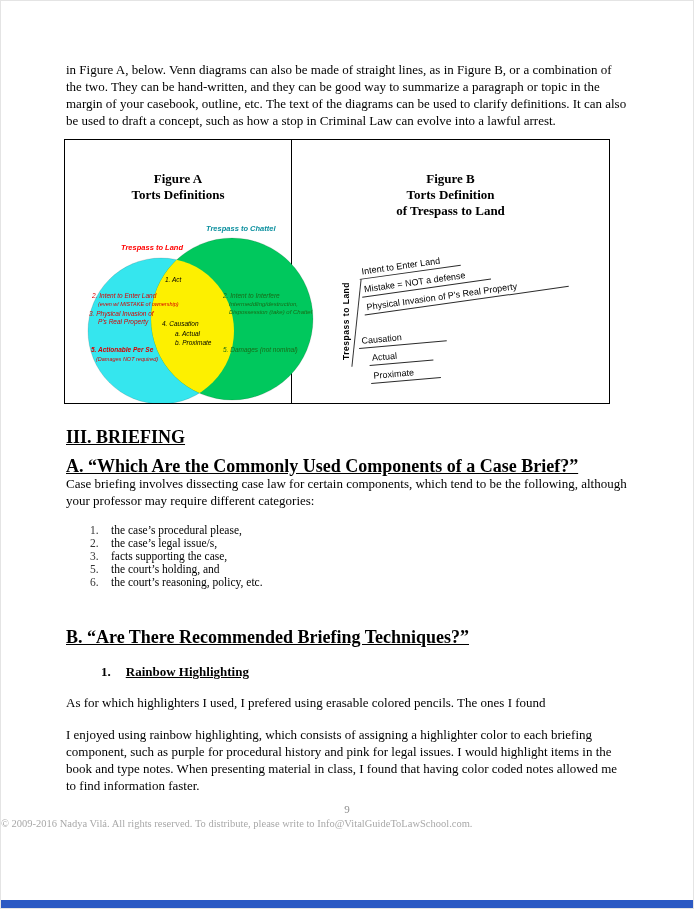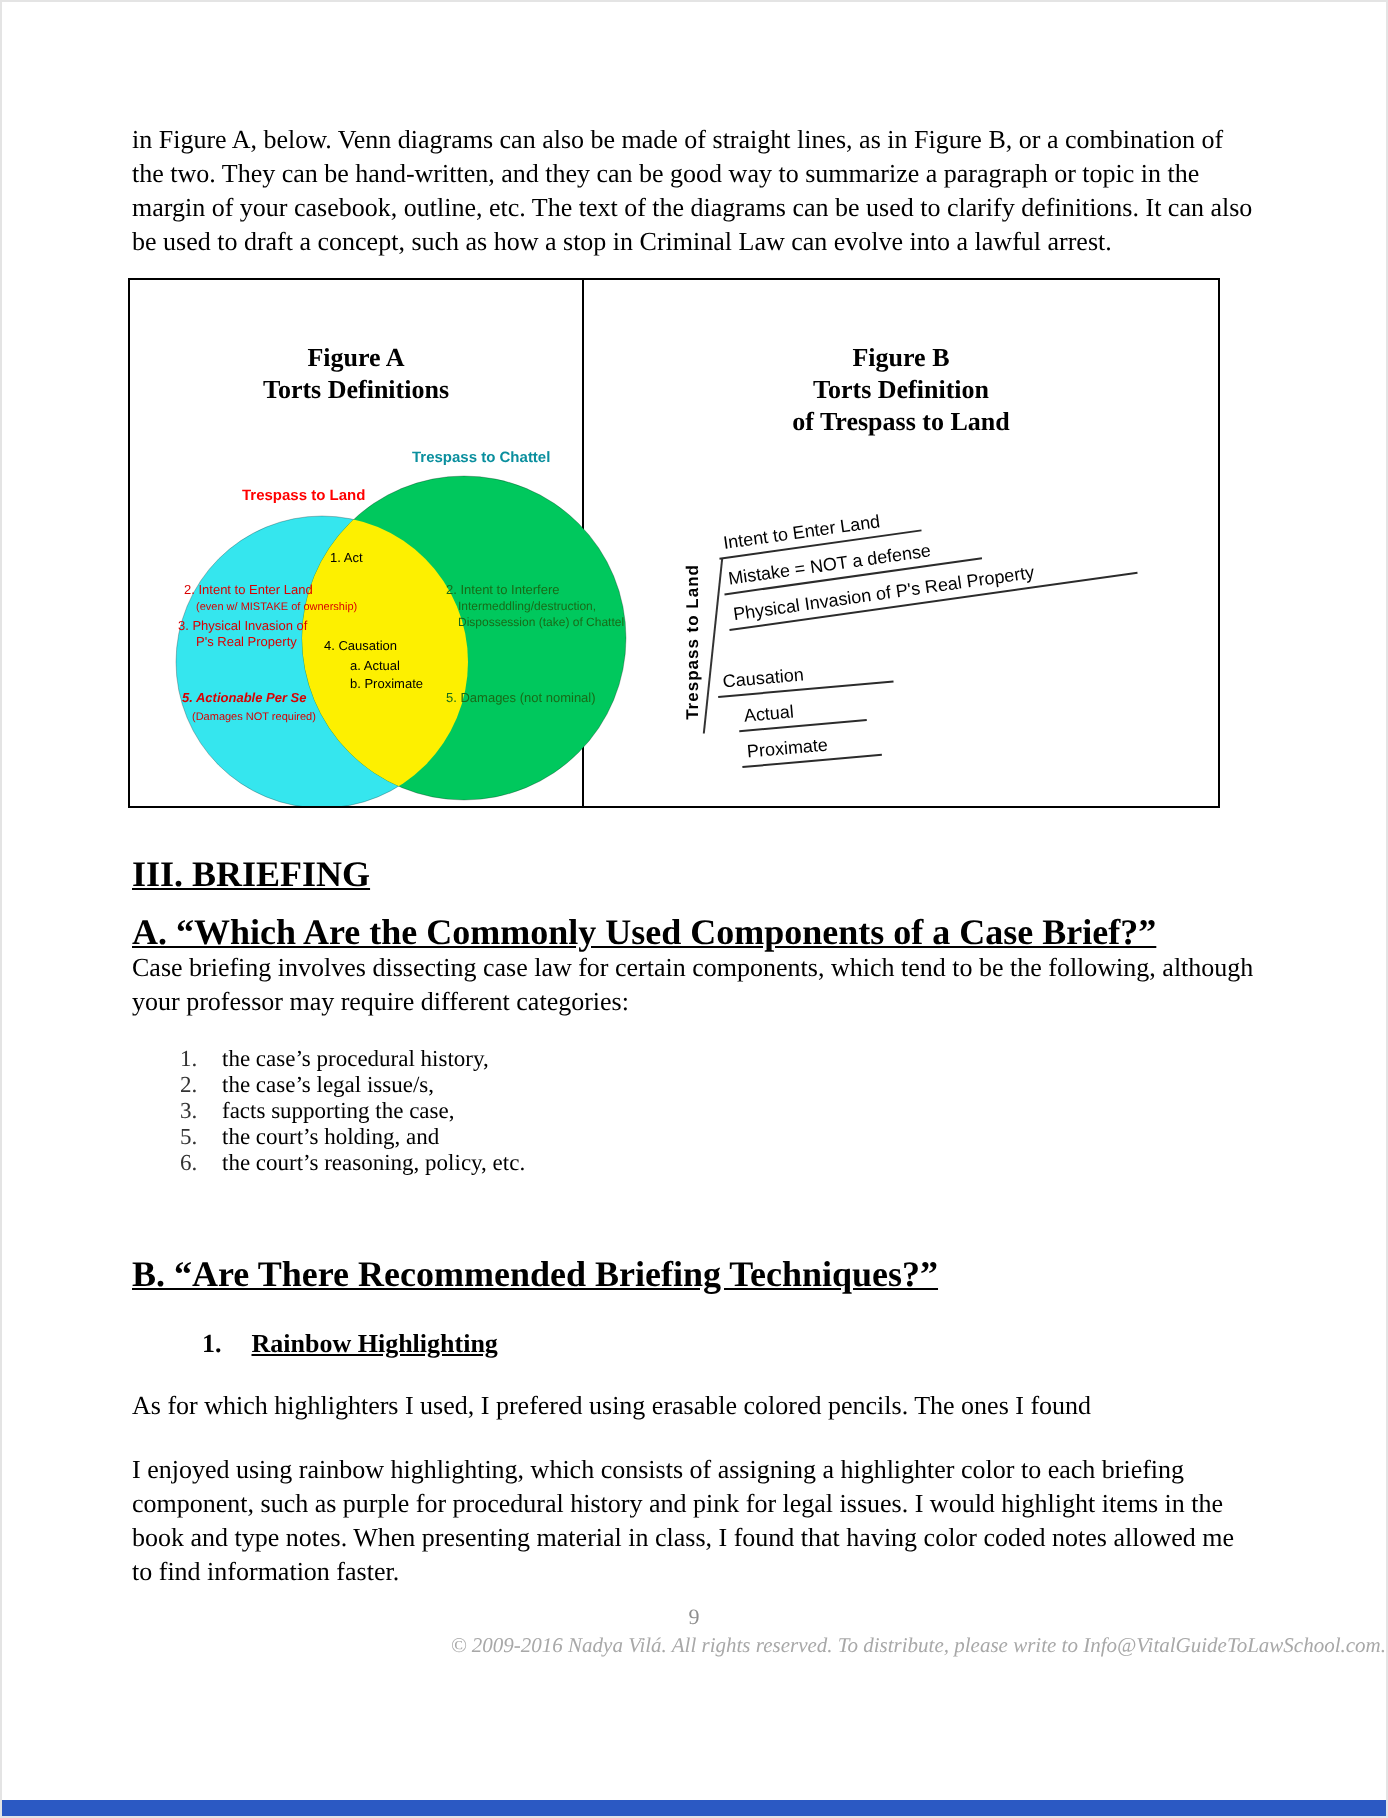--- a/index.html
+++ b/index.html
@@ -15,21 +15,21 @@
   .figbox { border:1px solid #000; height:265px; position:relative; background:#fff; }
   .box-a { width:228px; }
   .box-b { width:319px; margin-left:-1px; }
   .fig-title { padding-top:31px; text-align:center; font-weight:bold; font-size:13px; line-height:16px; position:relative; z-index:2; }
 
   
   .venn { position:absolute; left:0; top:0; z-index:1; }
   .c-left { fill:var(--venn-left); stroke:rgba(0,0,0,.25); stroke-width:.5; }
   .c-right { fill:var(--venn-right); stroke:rgba(0,0,0,.25); stroke-width:.5; }
   .c-overlap { fill:var(--venn-overlap); }
-  .vt { position:absolute; white-space:nowrap; font-family:"Liberation Sans","DejaVu Sans",sans-serif; font-size:6.5px; line-height:8px; z-index:3; }
+  .vt { position:absolute; white-space:nowrap; font-family:"Liberation Sans","DejaVu Sans",sans-serif; font-size:6.5px; line-height:8px; z-index:3;font-style:italic; }
   .lbl-land { left:56px; top:104px; font-size:7.5px; font-weight:bold; color:var(--land-label); }
   .lbl-chattel { left:141px; top:85px; font-size:7.5px; font-weight:bold; color:var(--chattel-label); }
   .red { color:var(--left-text); }
   .grn { color:var(--right-text); }
   .i-act  { left:100px; top:136px; }
   .i-l2   { left:27px;  top:152px; }
   .i-l2n  { left:33px;  top:160px; font-size:5.5px; }
   .i-l3a  { left:24px;  top:170px; }
   .i-l3b  { left:33px;  top:178px; }
   .i-c4   { left:97px;  top:180px; }
@@ -59,21 +59,21 @@
   .h-b { margin-top:40px; }
   .comp-list { margin-left:89px; margin-top:15px; font-size:11.5px; line-height:13px; }
   .comp-num { display:inline-block; width:21px; color:#333; }
   .sub-heading { margin-left:100px; margin-top:17px; font-size:13px; line-height:17px; font-weight:bold; }
   .sub-num { margin-right:15px; }
   .p1 { margin-top:15px; }
   .p2 { margin-top:14px; }
 
   
   .page-num { text-align:center; font-size:11px; line-height:13px; color:#8f8f8f; margin-top:9px; }
-  .copyright { text-align:right; font-size:10.5px; color:#a8a8a8; margin-top:2px;font-style:italic; }
+  .copyright { text-align:left; font-size:10.5px; color:#a8a8a8; margin-top:2px; }
   .bottom-bar { position:absolute; left:0; bottom:0; width:100%; height:8px; background:var(--bottom-bar); }
 </style>
 </head>
 <body>
 
 <div class="page">
 
   <div class="body-text intro">in Figure A, below. Venn diagrams can also be made of straight lines, as in Figure B, or a combination of the two. They can be hand-written, and they can be good way to summarize a paragraph or topic in the margin of your casebook, outline, etc. The text of the diagrams can be used to clarify definitions. It can also be used to draft a concept, such as how a stop in Criminal Law can evolve into a lawful arrest.</div>
 
   <div class="figures">
@@ -132,21 +132,21 @@
       </div>
     </div>
   </div>
 
   <div class="heading u h-iii">III. BRIEFING</div>
 
   <div class="heading u h-a">A. “Which Are the Commonly Used Components of a Case Brief?”</div>
   <div class="body-text">Case briefing involves dissecting case law for certain components, which tend to be the following, although your professor may require different categories:</div>
 
   <div class="comp-list">
-    <div class="comp-item"><span class="comp-num">1.</span><span>the case’s procedural history,</span></div>
+    <div class="comp-item"><span class="comp-num">1.</span><span>the case’s procedural please,</span></div>
     <div class="comp-item"><span class="comp-num">2.</span><span>the case’s legal issue/s,</span></div>
     <div class="comp-item"><span class="comp-num">3.</span><span>facts supporting the case,</span></div>
     <div class="comp-item"><span class="comp-num">5.</span><span>the court’s holding, and</span></div>
     <div class="comp-item"><span class="comp-num">6.</span><span>the court’s reasoning, policy, etc.</span></div>
   </div>
 
   <div class="heading u h-b">B. “Are There Recommended Briefing Techniques?”</div>
 
   <div class="sub-heading">
     <span class="sub-num">1.</span><span class="u">Rainbow Highlighting</span>

